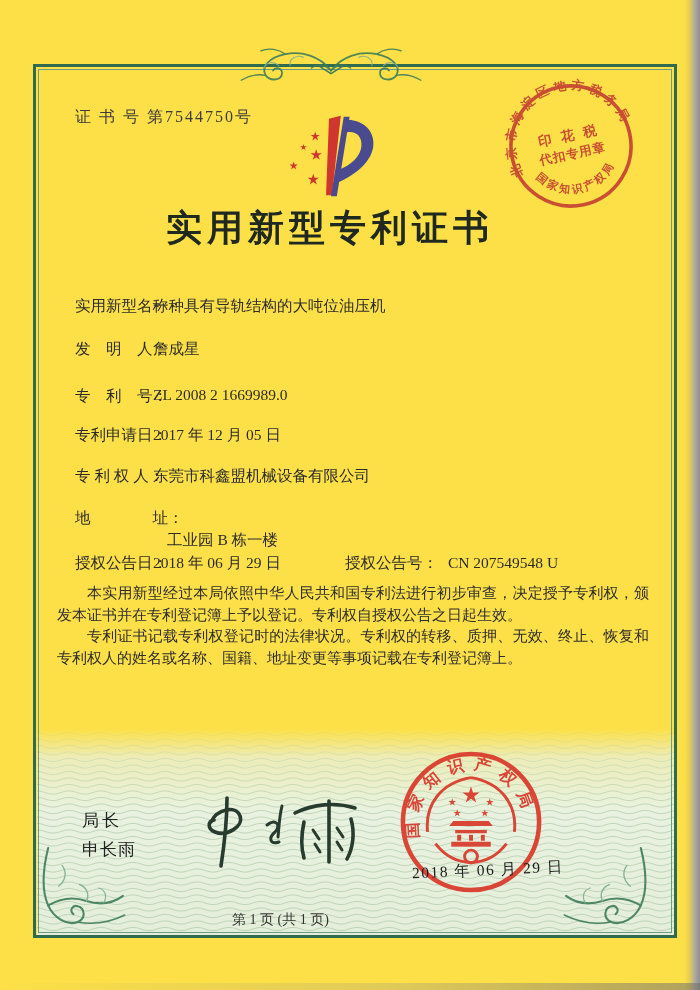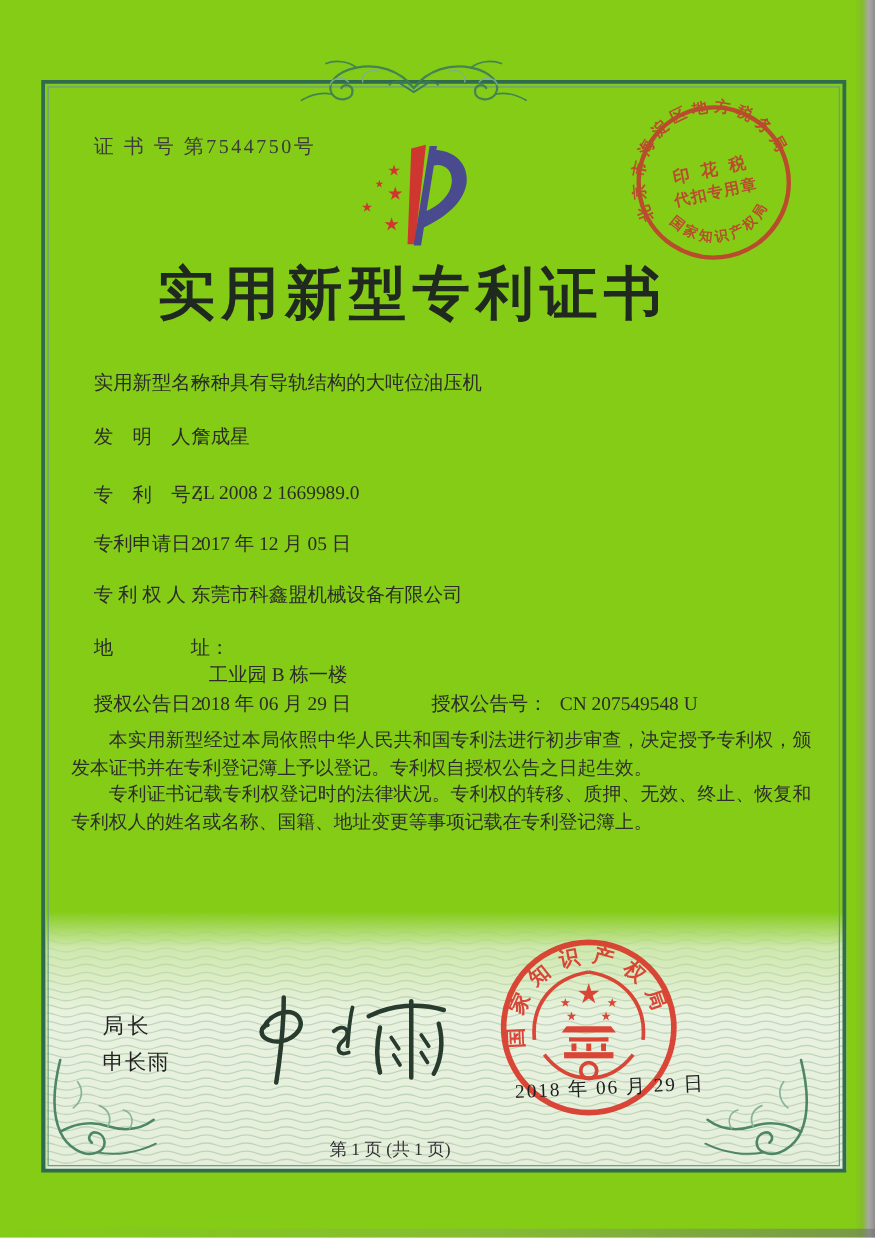--- a/index.html
+++ b/index.html
@@ -3,21 +3,21 @@
 <meta charset="utf-8">
 <style>
   html,body{margin:0;padding:0;}
   body{
     width:700px;height:990px;position:relative;overflow:hidden;
     background:#ffffff;
     font-family:"Liberation Serif","DejaVu Serif",serif;
   }
   .paper{
     position:absolute;left:0;top:0;width:700px;height:990px;
-    background:#84cc16;
+    background:#fde047;
   }
   
   .shadow-right{
     position:absolute;top:0;right:0;width:16px;height:990px;
     background:linear-gradient(to right, rgba(120,120,120,0) 0%, rgba(120,120,120,.18) 35%, #a9a8a6 70%, #8f8e8c 100%);
   }
   .shadow-bottom{
     position:absolute;left:0;bottom:0;width:700px;height:7px;
     background:linear-gradient(to right, rgba(140,140,140,0) 0%, rgba(140,140,140,.25) 55%, rgba(110,110,110,.55) 100%);
   }
@@ -35,21 +35,21 @@
     position:absolute;left:37px;top:729px;width:640px;height:207px;overflow:hidden;
     background:linear-gradient(180deg, rgba(233,242,226,0) 0%, rgba(231,241,223,.75) 14%, #e9f2e0 40%, #e4eeda 100%);
   }
   .waves-zone svg{display:block;}
   
   .cert-no{
     position:absolute;left:75px;top:107px;font-size:16px;color:#3c3c3a;letter-spacing:2px;
   }
   .title{
     position:absolute;left:126px;top:204px;width:408px;text-align:center;
-    font-size:46px;font-weight:bold;color:#20291f;letter-spacing:5px;
+    font-size:36px;font-weight:bold;color:#20291f;letter-spacing:5px;
   }
   .field-row{
     position:absolute;left:75px;width:575px;height:22px;
     font-size:15.5px;color:#2c2c2a;text-decoration:underline;
   }
   .flabel{position:absolute;left:0;top:0;white-space:pre;}
   .fval{position:absolute;left:78px;top:0;white-space:pre;}
   .addr2{
     position:absolute;left:167px;top:530px;font-size:15.5px;color:#2c2c2a;
   }
@@ -71,21 +71,21 @@
     position:absolute;left:183px;top:792px;z-index:5;
   }
   .seal{
     position:absolute;left:396px;top:747px;z-index:4;opacity:.93;
   }
   .seal-date{
     position:absolute;left:412px;top:860px;font-size:15.5px;color:#1d1d1d;letter-spacing:1.5px;
     transform:rotate(-2.5deg);z-index:6;white-space:pre;
   }
   .page-footer{
-    position:absolute;left:232px;top:911px;width:160px;text-align:center;
+    position:absolute;left:232px;top:911px;width:160px;
     font-size:14px;color:#333;z-index:5;
   }
   .tax-stamp{
     position:absolute;left:505px;top:80px;transform:rotate(-12deg);opacity:.88;
   }
   .logo{
     position:absolute;left:278px;top:105px;
   }
   .ornament-top{position:absolute;left:233px;top:44px;z-index:3;}
   .ornament-bl{position:absolute;left:36px;top:842px;z-index:3;}

